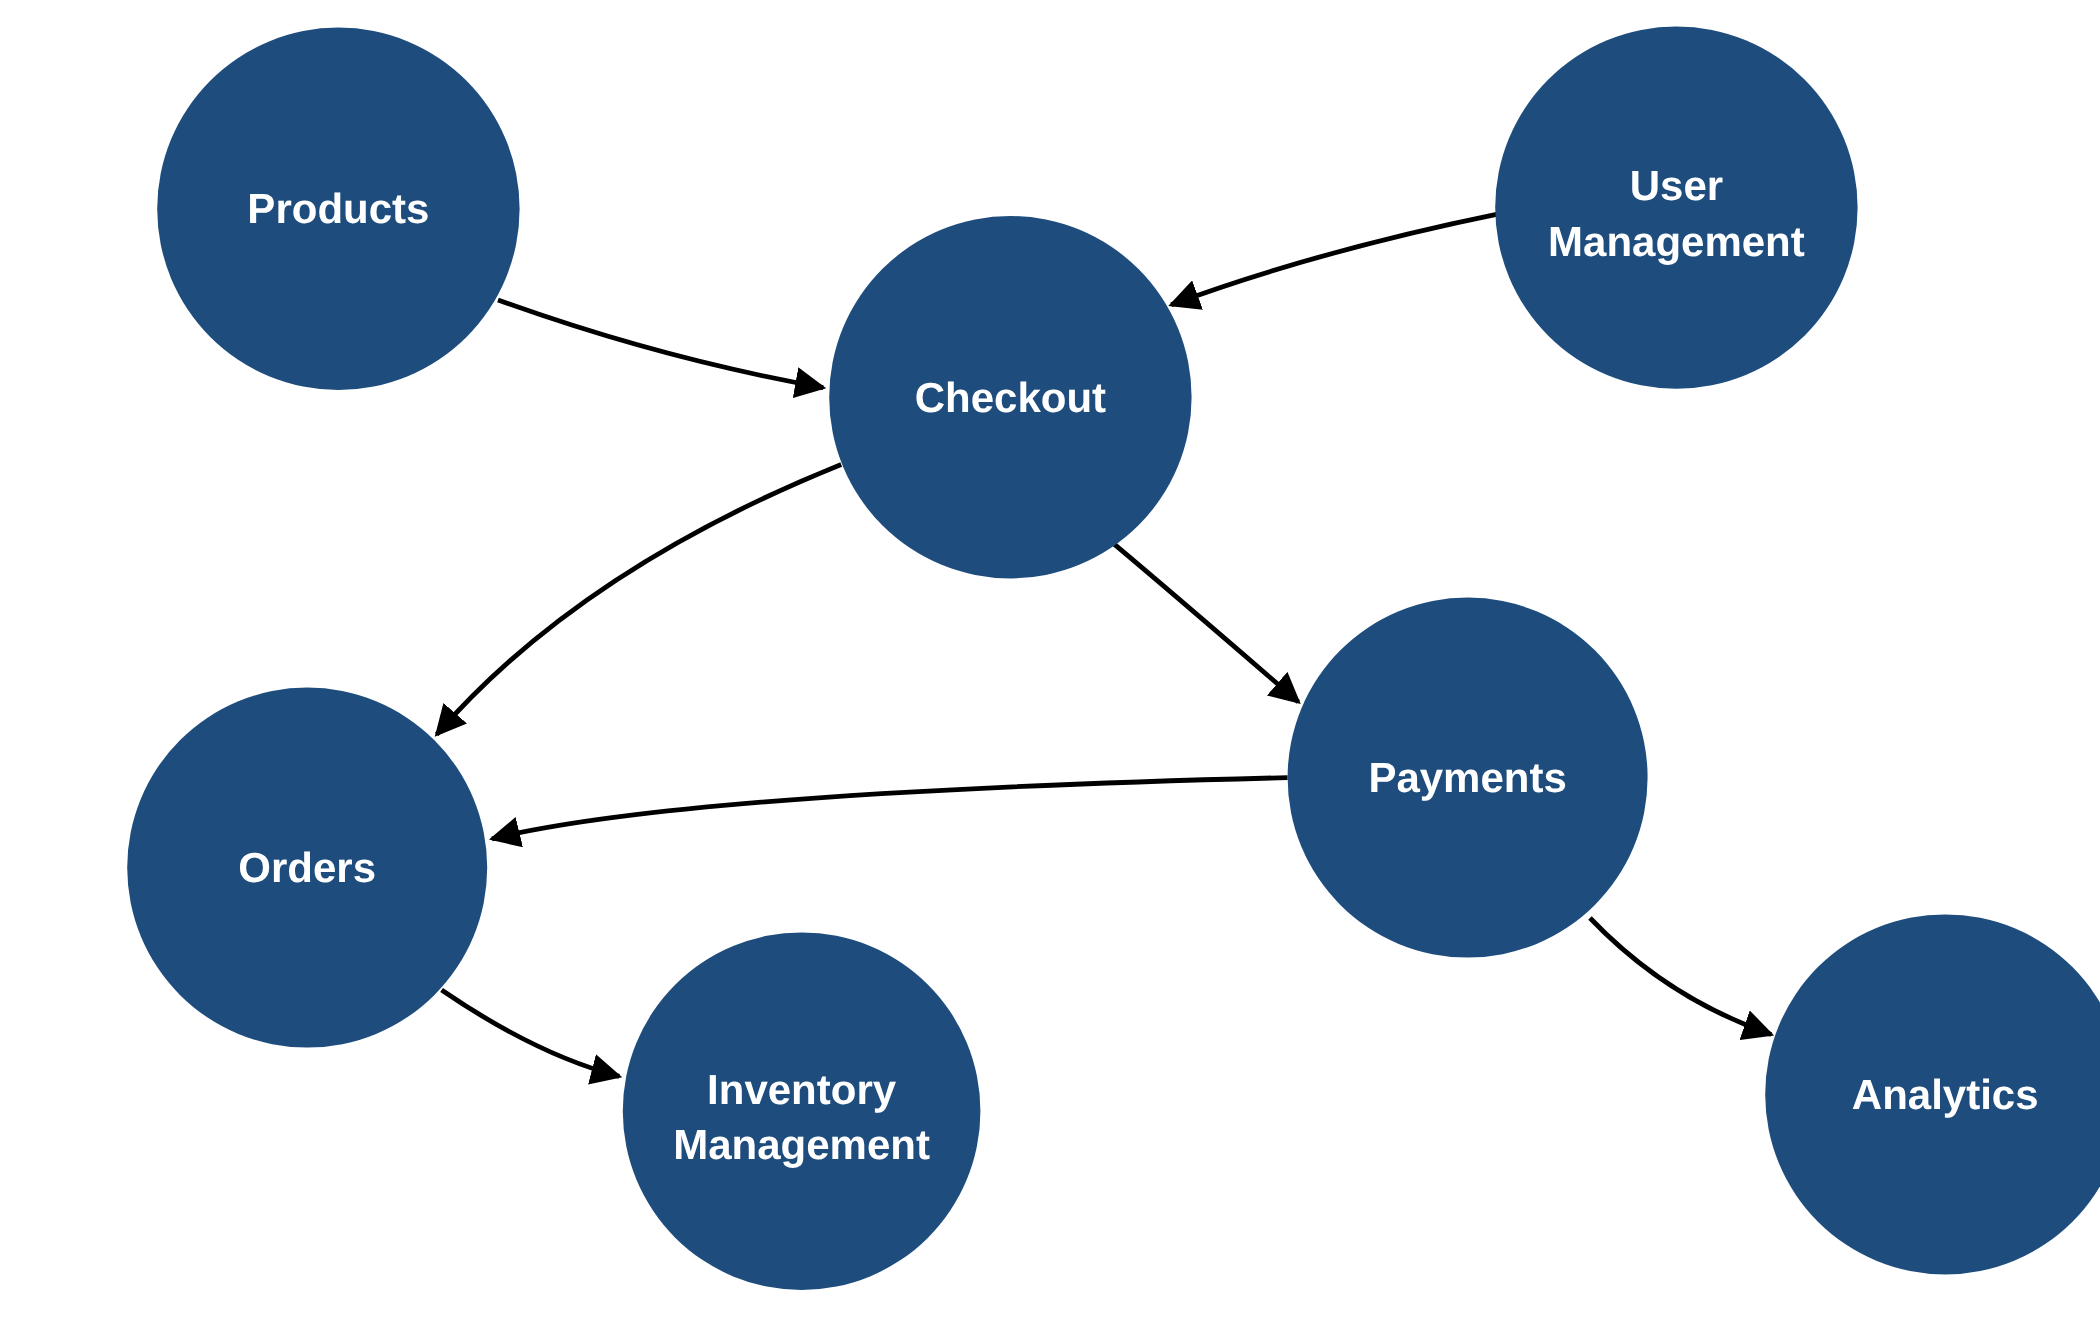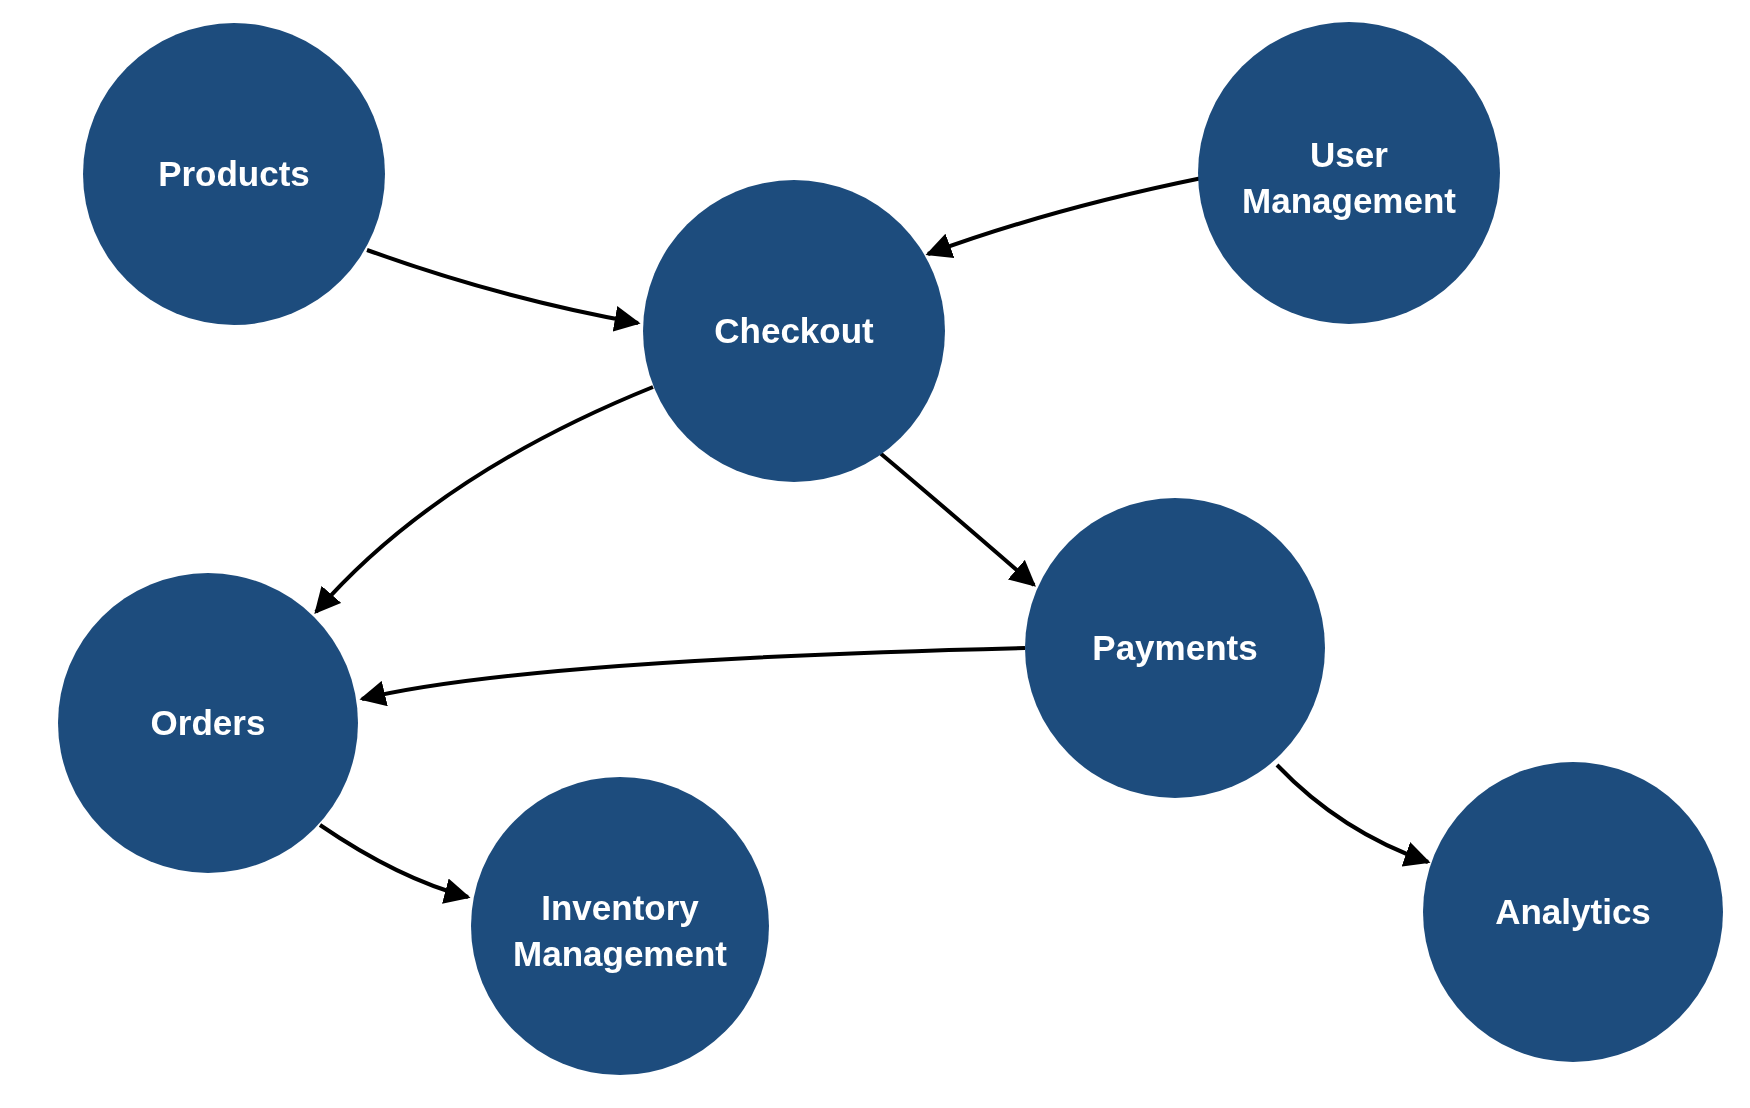--- a/index.html
+++ b/index.html
@@ -9,20 +9,21 @@
     width: 1750px;
     height: 1108px;
     overflow: hidden;
     font-family: "Liberation Sans", sans-serif;
   }
   .stage {
     position: relative;
     width: 1556px;
     height: 1108px;
     background: #ffffff;
+    margin-left: 48px;
   }
   svg { display: block; }
   .edge-path {
     fill: none;
     stroke-linecap: butt;
   }
   .node-label {
     font-family: "Liberation Sans", sans-serif;
     font-weight: 700;
     font-size: 35px;

